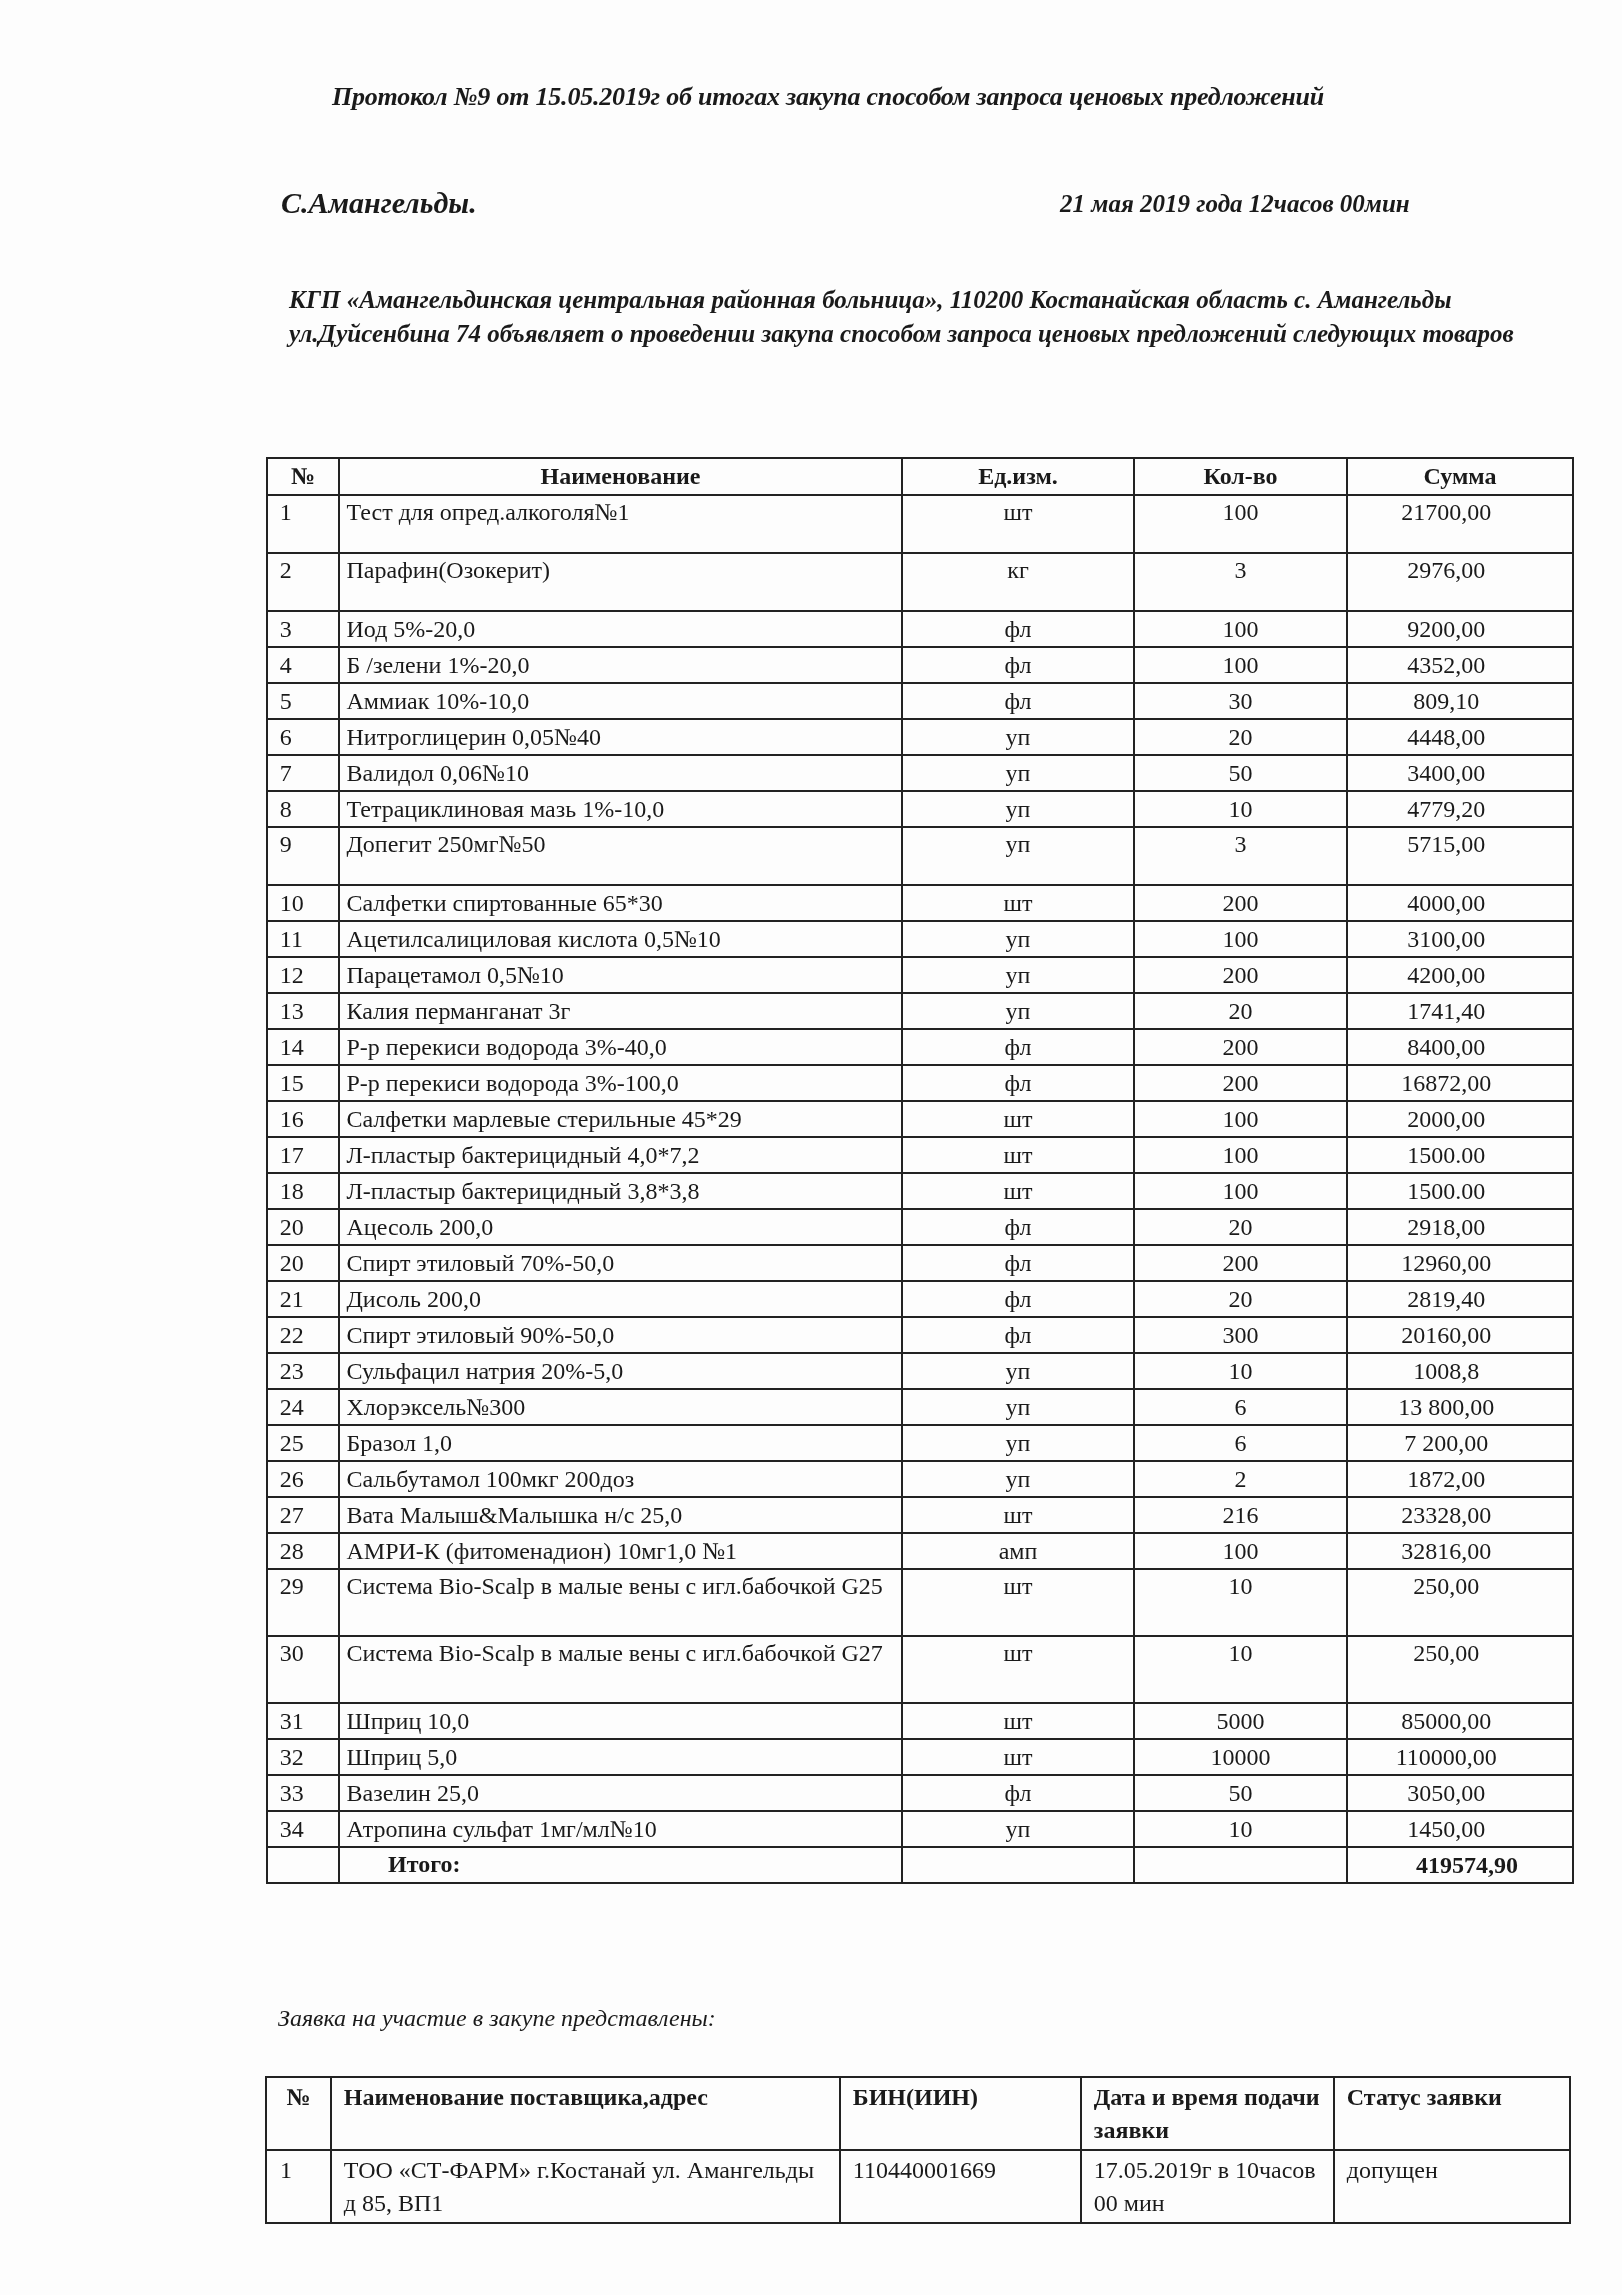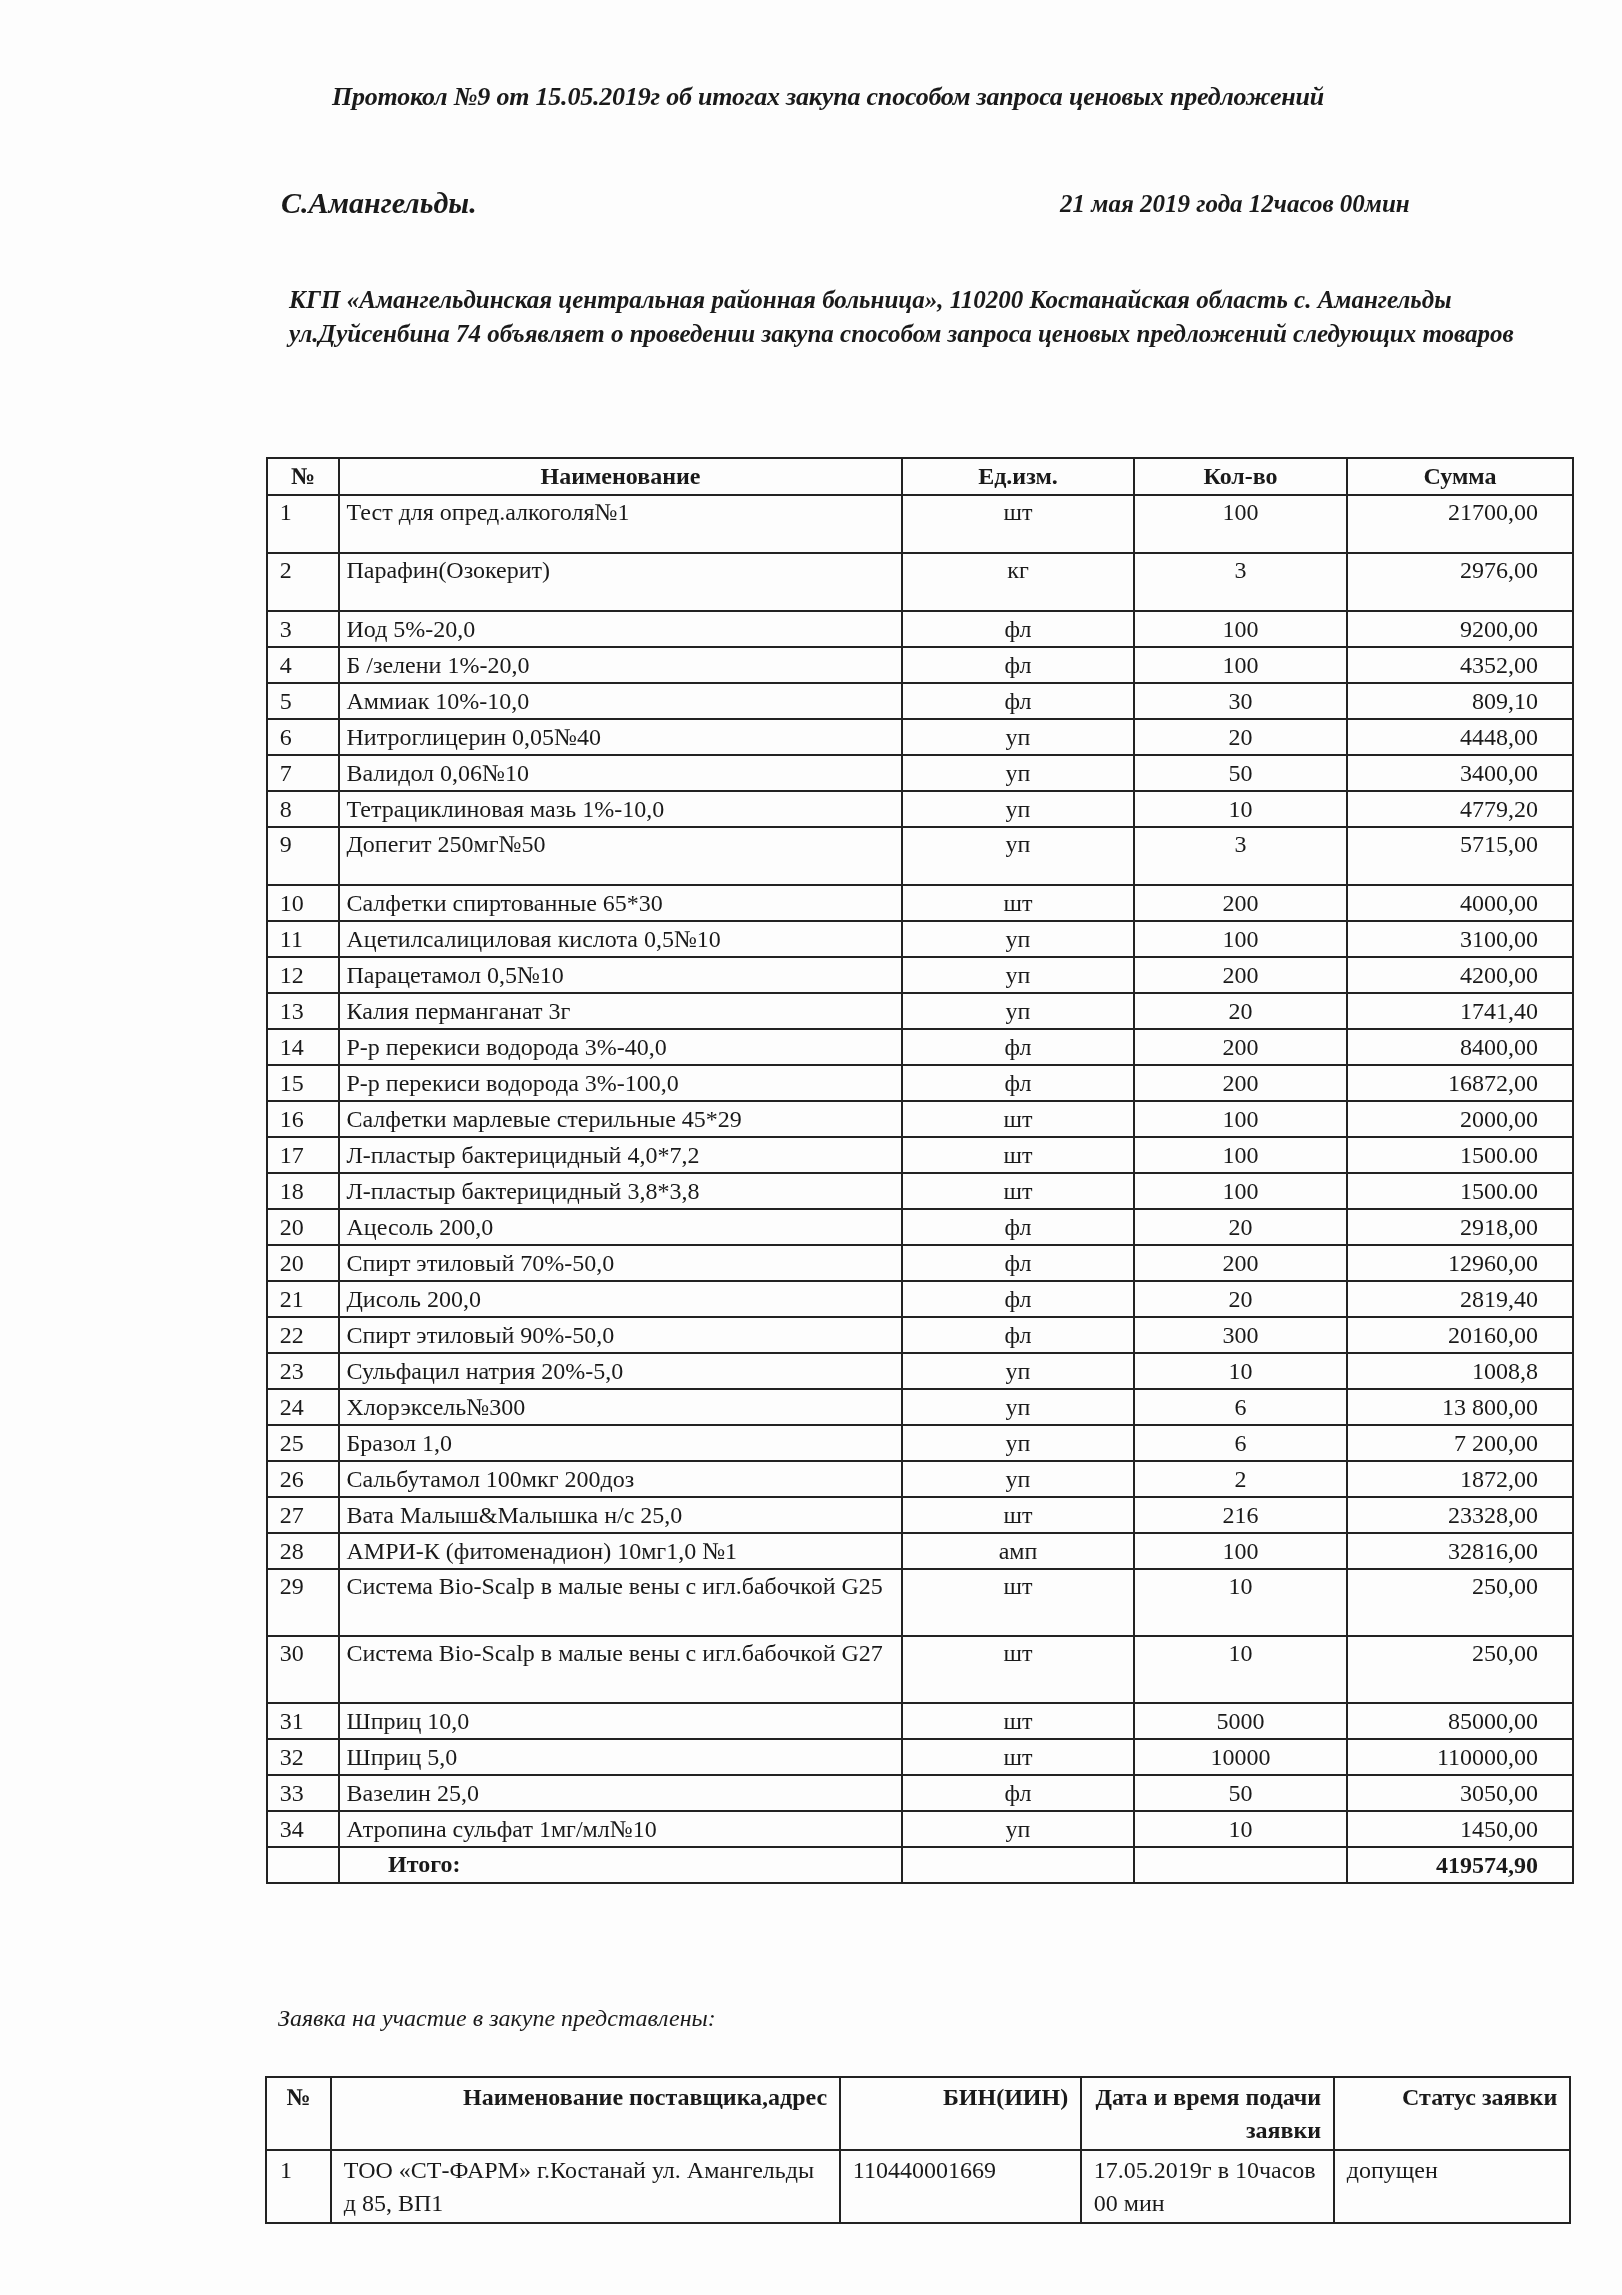--- a/index.html
+++ b/index.html
@@ -18,29 +18,29 @@
 
   table.grid { position: absolute; border-collapse: collapse; table-layout: fixed; }
   table.grid td, table.grid th {
     border: 2px solid #222; padding: 0 6.5px; vertical-align: top;
     font-size: 24px; line-height: 33px; overflow: hidden;
   }
   table.grid th { font-weight: bold; text-align: center; vertical-align: middle; }
   #items { left: 266px; top: 457px; width: 1305px; }
   #items th { height: 35px; }
   #items td.c { text-align: center; }
-  #items td.r { text-align: right; padding-right: 34px; }
+  #items td.r { text-align: center; padding-right: 34px; }
   #items td.num { padding-left: 11.8px; }
   #items tr.h1 td { height: 34px; }
   #items tr.h2 td { height: 56px; }
   #items tr.h3 td { height: 65px; }
   #items tr.dense td { vertical-align: bottom; }
   #items tr.total td { font-weight: bold; height: 34px; padding-left: 48px; }
   #suppliers { left: 265px; top: 2076px; width: 1305px; }
-  #suppliers th { text-align: right; vertical-align: top; padding: 2.6px 11.8px; height: 64px; line-height: 33px; white-space: normal; }
+  #suppliers th { text-align: left; vertical-align: top; padding: 2.6px 11.8px; height: 64px; line-height: 33px; white-space: normal; }
   #suppliers th.no { text-align: center; padding: 2.6px 3.9px; }
   #suppliers td { padding: 2.6px 11.8px; height: 64px; white-space: normal; }
   #suppliers td.no { padding-left: 13px; }
 </style>
 </head>
 <body>
 
 <div class="abs title">Протокол №9 от 15.05.2019г об  итогах закупа способом запроса ценовых предложений</div>
 <div class="abs place">С.Амангельды.</div>
 <div class="abs datetime">21 мая 2019 года 12часов 00мин</div>

